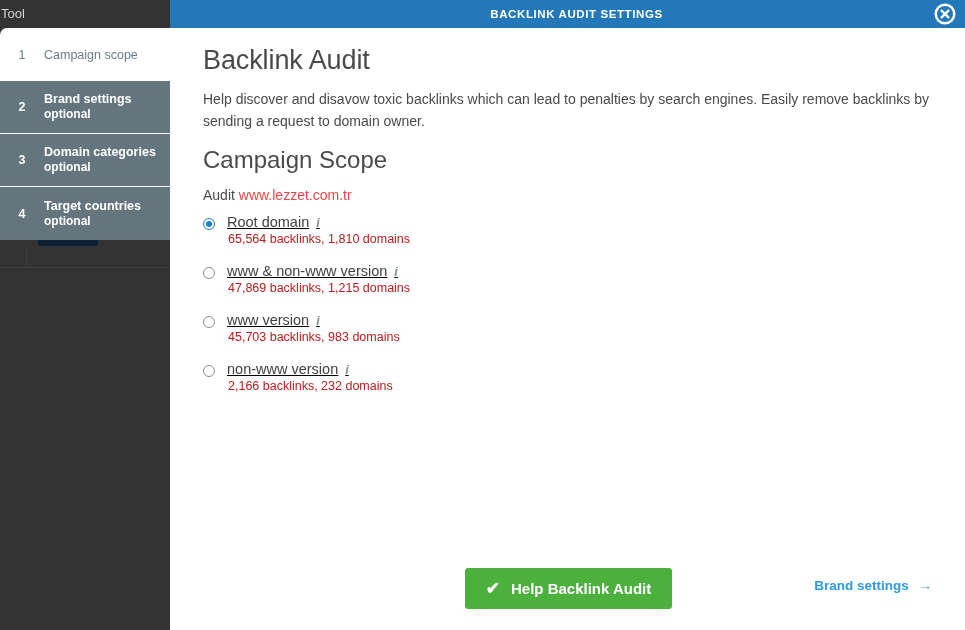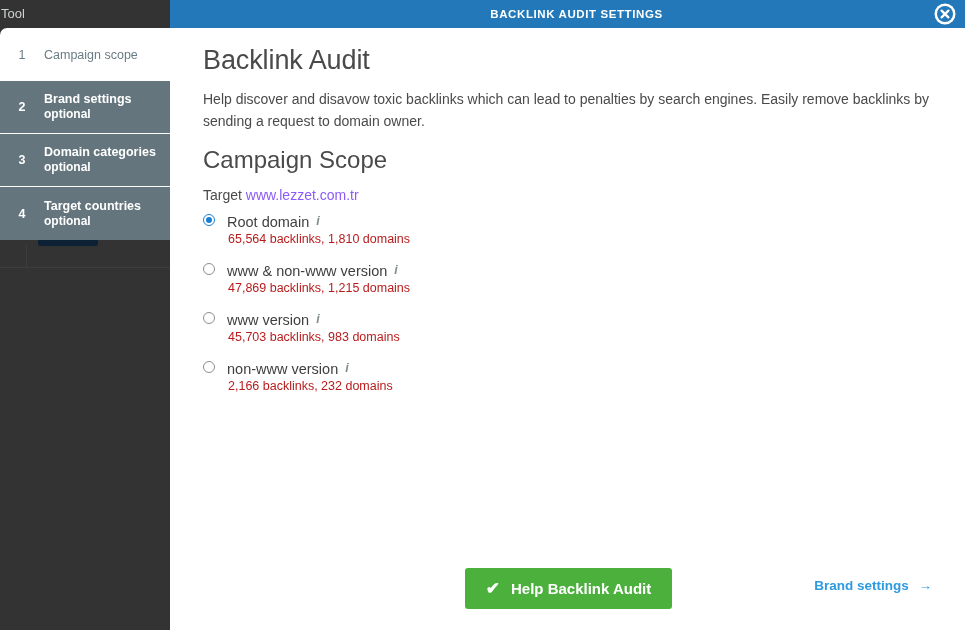--- a/index.html
+++ b/index.html
@@ -136,35 +136,36 @@
     font-size:24px;
     font-weight:300;
     color:#4a4a4a;
   }
   .audit-line {
     position:absolute; left:33px; top:159px;
     font-size:14px;
     color:#4a4a4a;
   }
   .audit-url {
-    color:#8b5cf6;
+    color:#ef4444;
     text-decoration:none;
     text-align:center;
   }
 
   
   .options {
     position:absolute; left:33px; top:186px;
     width:500px;
   }
   .option { margin-bottom:17px; position:relative; }
   .opt-row {
     display:flex;
-    align-items:flex-start;
-    cursor:pointer;
+    align-items:flex-end;
+    cursor:pointer;
+    text-decoration:underline;
   }
   .radio {
     width:12px; height:12px;
     border-radius:50%;
     border:1px solid #8a8f94;
     background:#ffffff;
     flex-shrink:0;
     margin-right:12px;
     position:relative;
   }
@@ -290,21 +291,21 @@
 
   </div>
 
   <div class="main">
 
     <div class="h1">Backlink Audit</div>
     <div class="desc">Help discover and disavow toxic backlinks which can lead to penalties by search engines. Easily remove backlinks by sending a request to domain owner.</div>
     <div class="h2">Campaign Scope</div>
 
     <div class="audit-line">
-      <span>Target</span>
+      <span>Audit</span>
       <a class="audit-url" href="#">www.lezzet.com.tr</a>
     </div>
 
     <div class="options">
 
       <div class="option">
         <div class="opt-row">
           <span class="radio checked"></span>
           <span class="opt-label">Root domain</span>
           <span class="info-icon">i</span>

